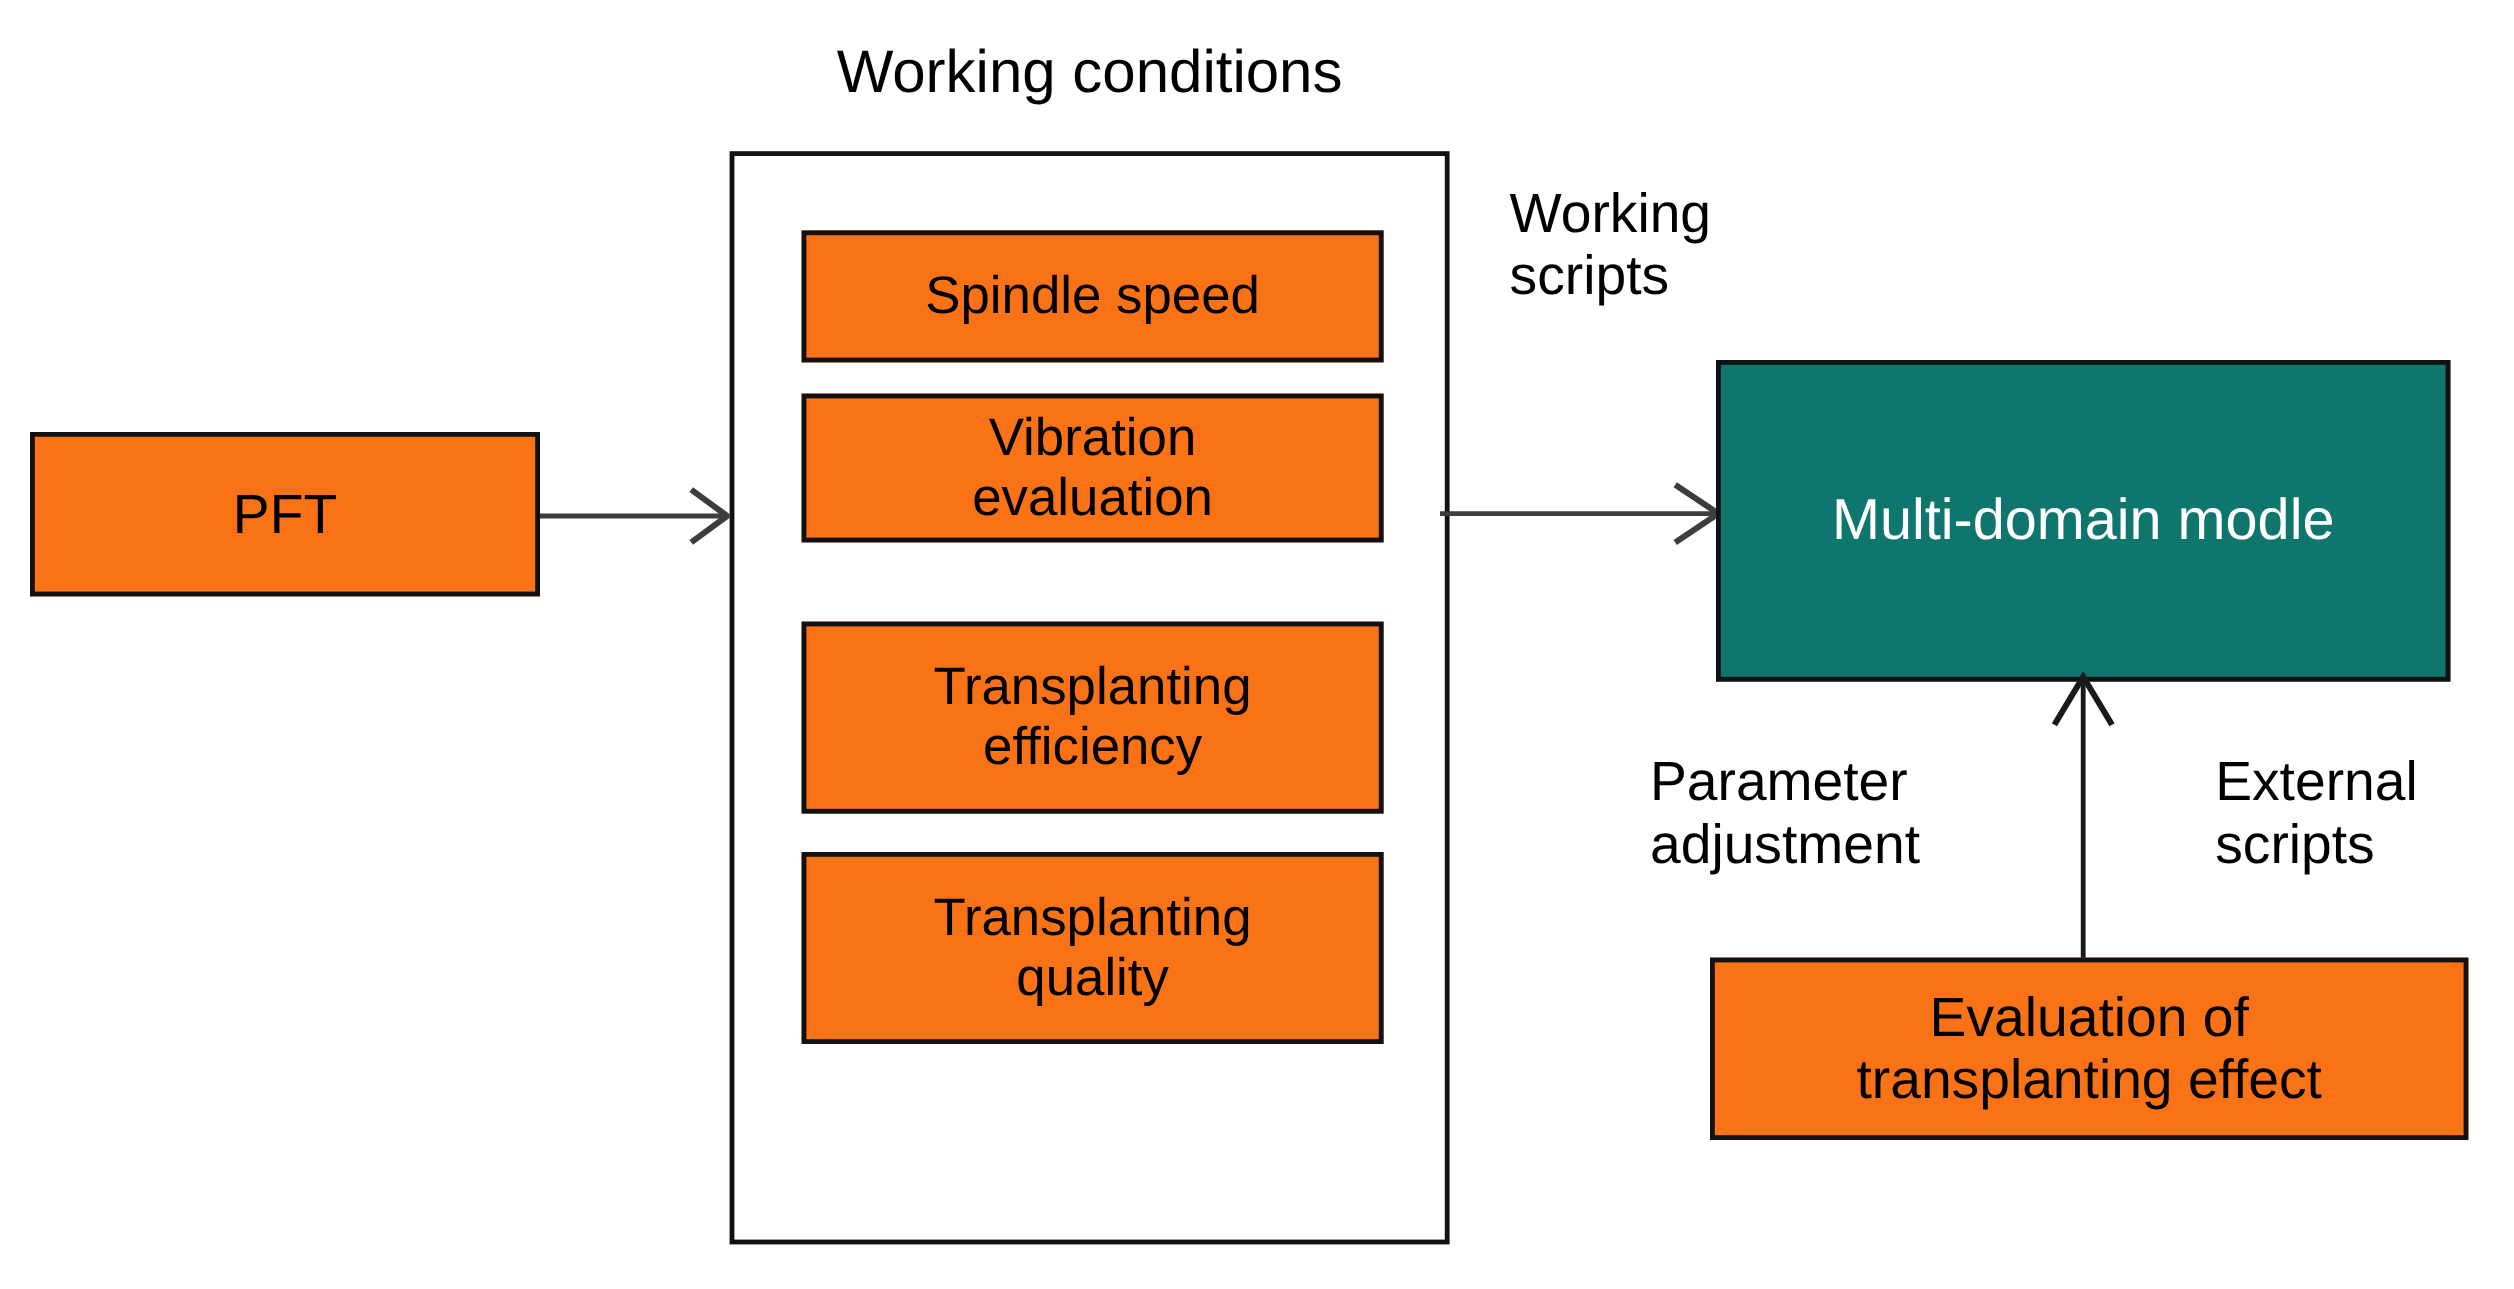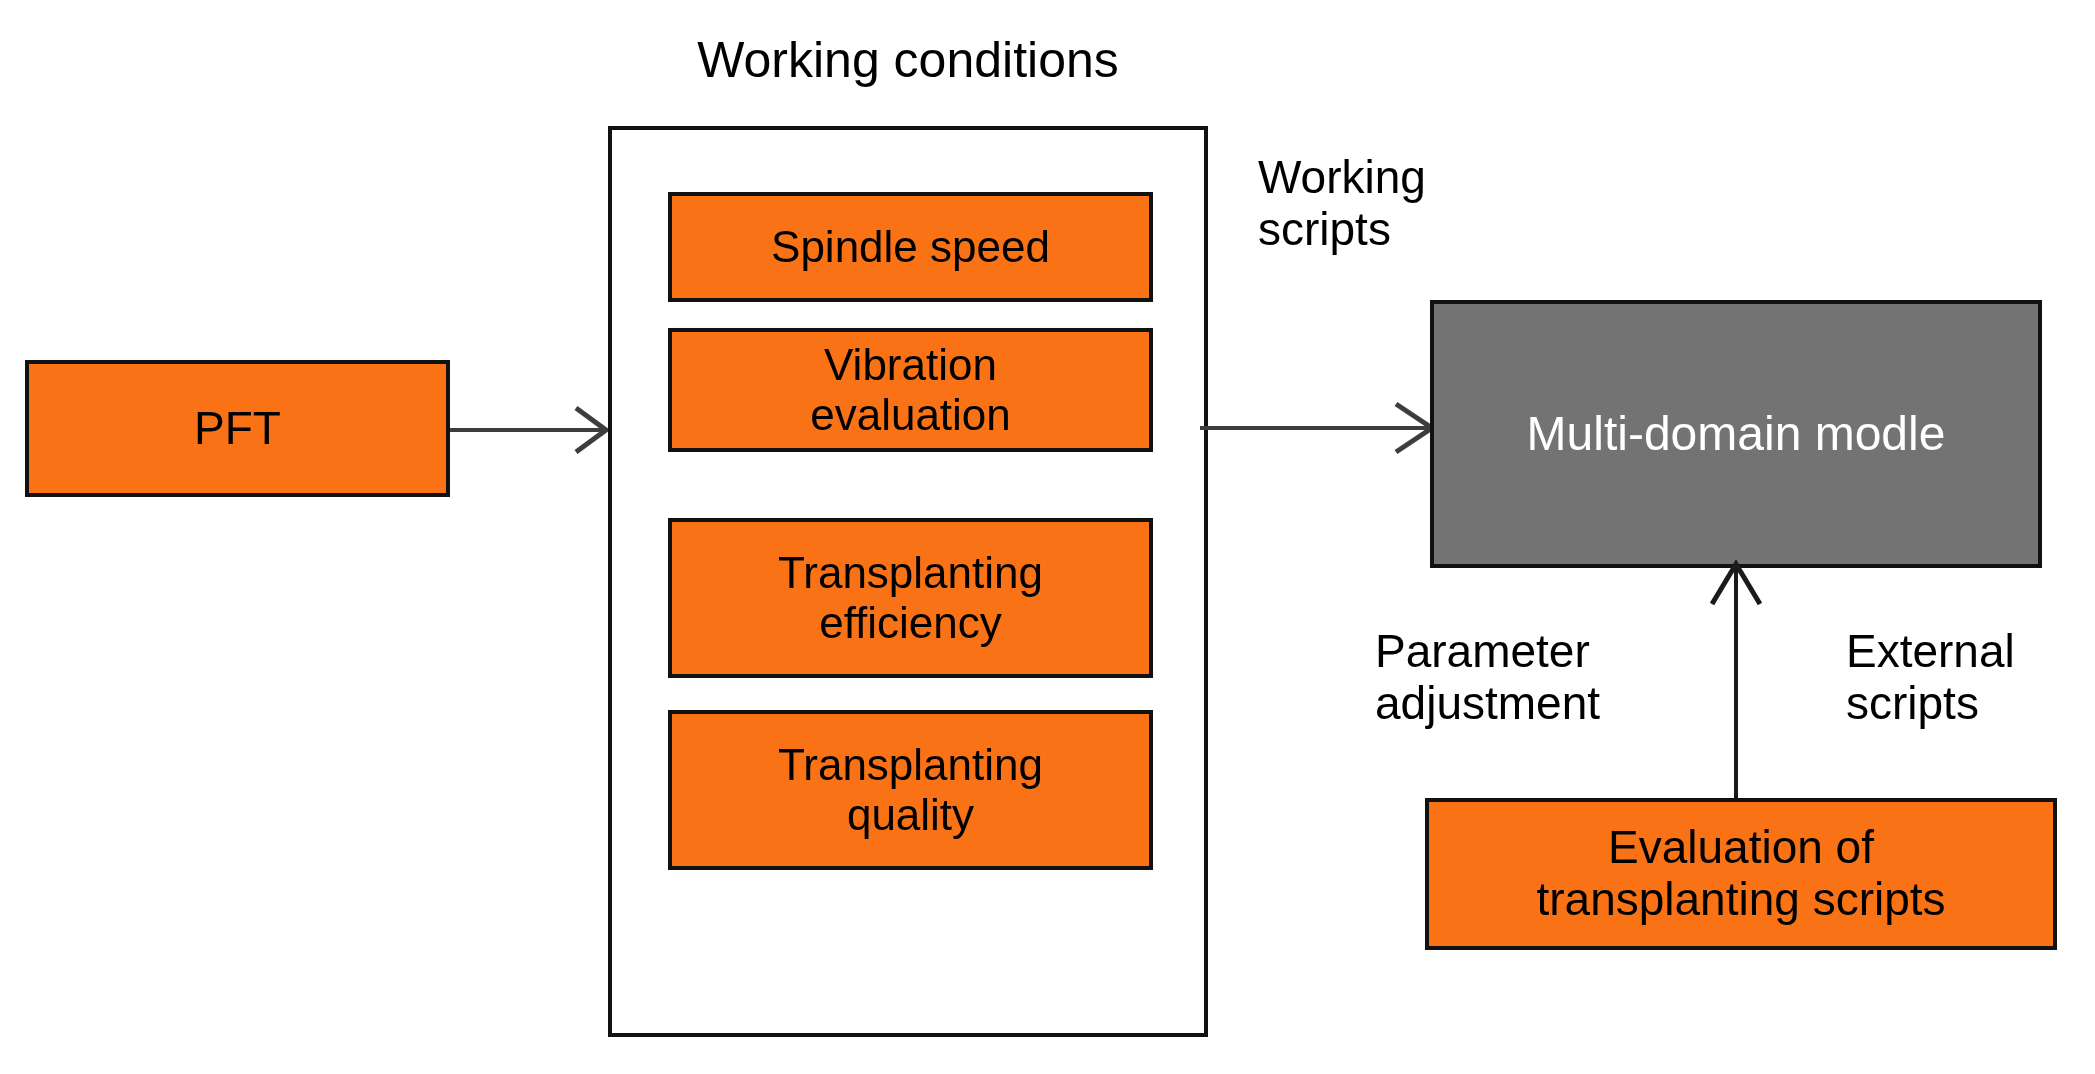--- a/index.html
+++ b/index.html
@@ -29,21 +29,21 @@
     text-align: center;
     border: 4px solid #111111;
     line-height: 1.13;
     white-space: pre-line;
   }
   .node.light {
     background: #f97316;
     color: #000000;
   }
   .node.dark {
-    background: #737373;
+    background: #0f766e;
     color: #ffffff;
   }
   .group-frame {
     position: absolute;
     box-sizing: border-box;
     border: 4px solid #111111;
     background: #ffffff;
   }
   .free-label {
     position: absolute;
@@ -130,15 +130,15 @@
 scripts</div>
 
   <div class="connector" id="arrow-eval">
     <svg width="80" height="246" viewBox="0 0 80 246">
       <line x1="36" y1="246" x2="36" y2="6" stroke="#1a1a1a" stroke-width="4"></line>
       <polyline points="12,44 36,4 60,44" fill="none" stroke="#1a1a1a" stroke-width="5"></polyline>
     </svg>
   </div>
 
   <div class="node light" id="eval-box">Evaluation of
-transplanting scripts</div>
+transplanting effect</div>
 
 </div>
 
 </body></html>

